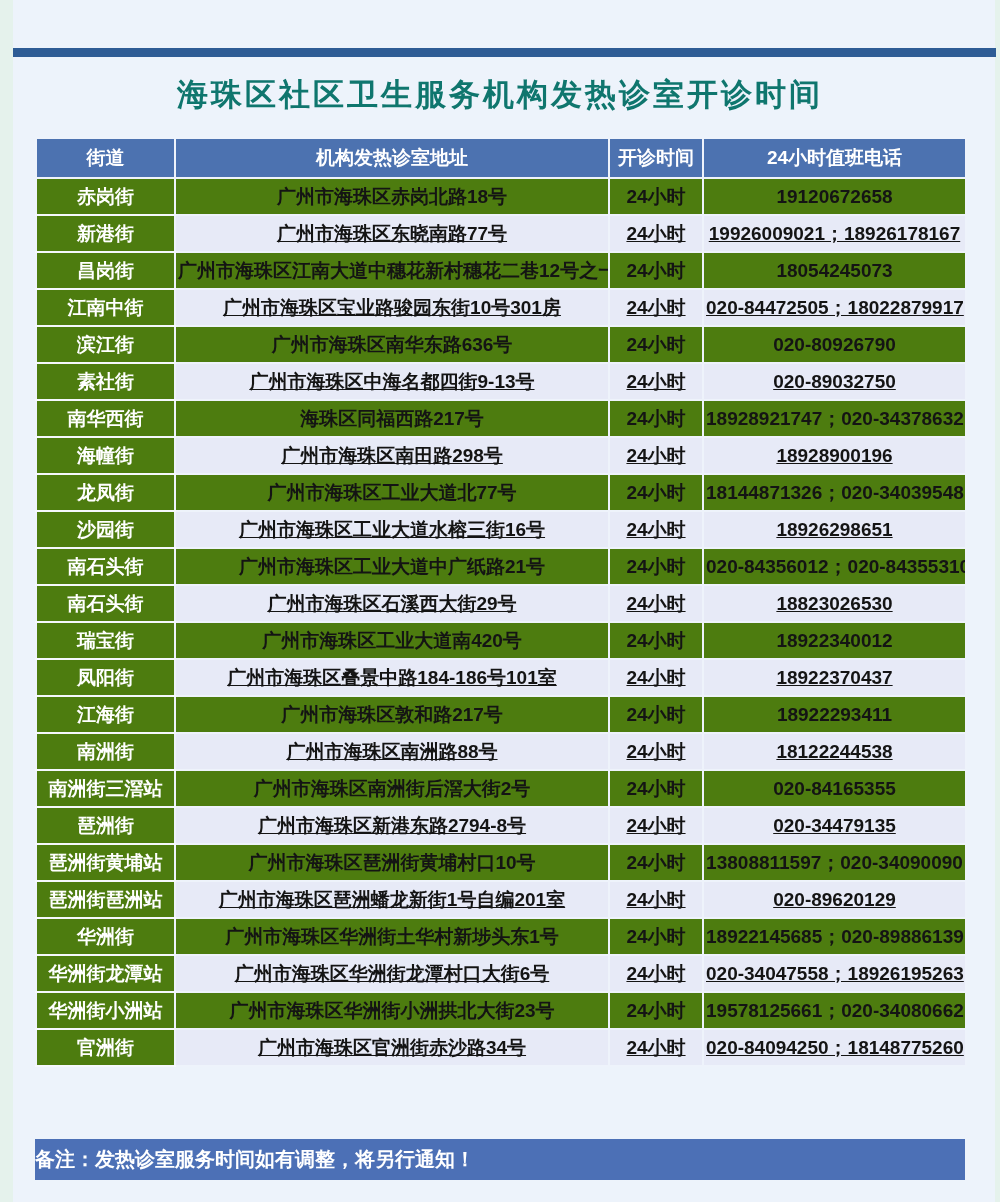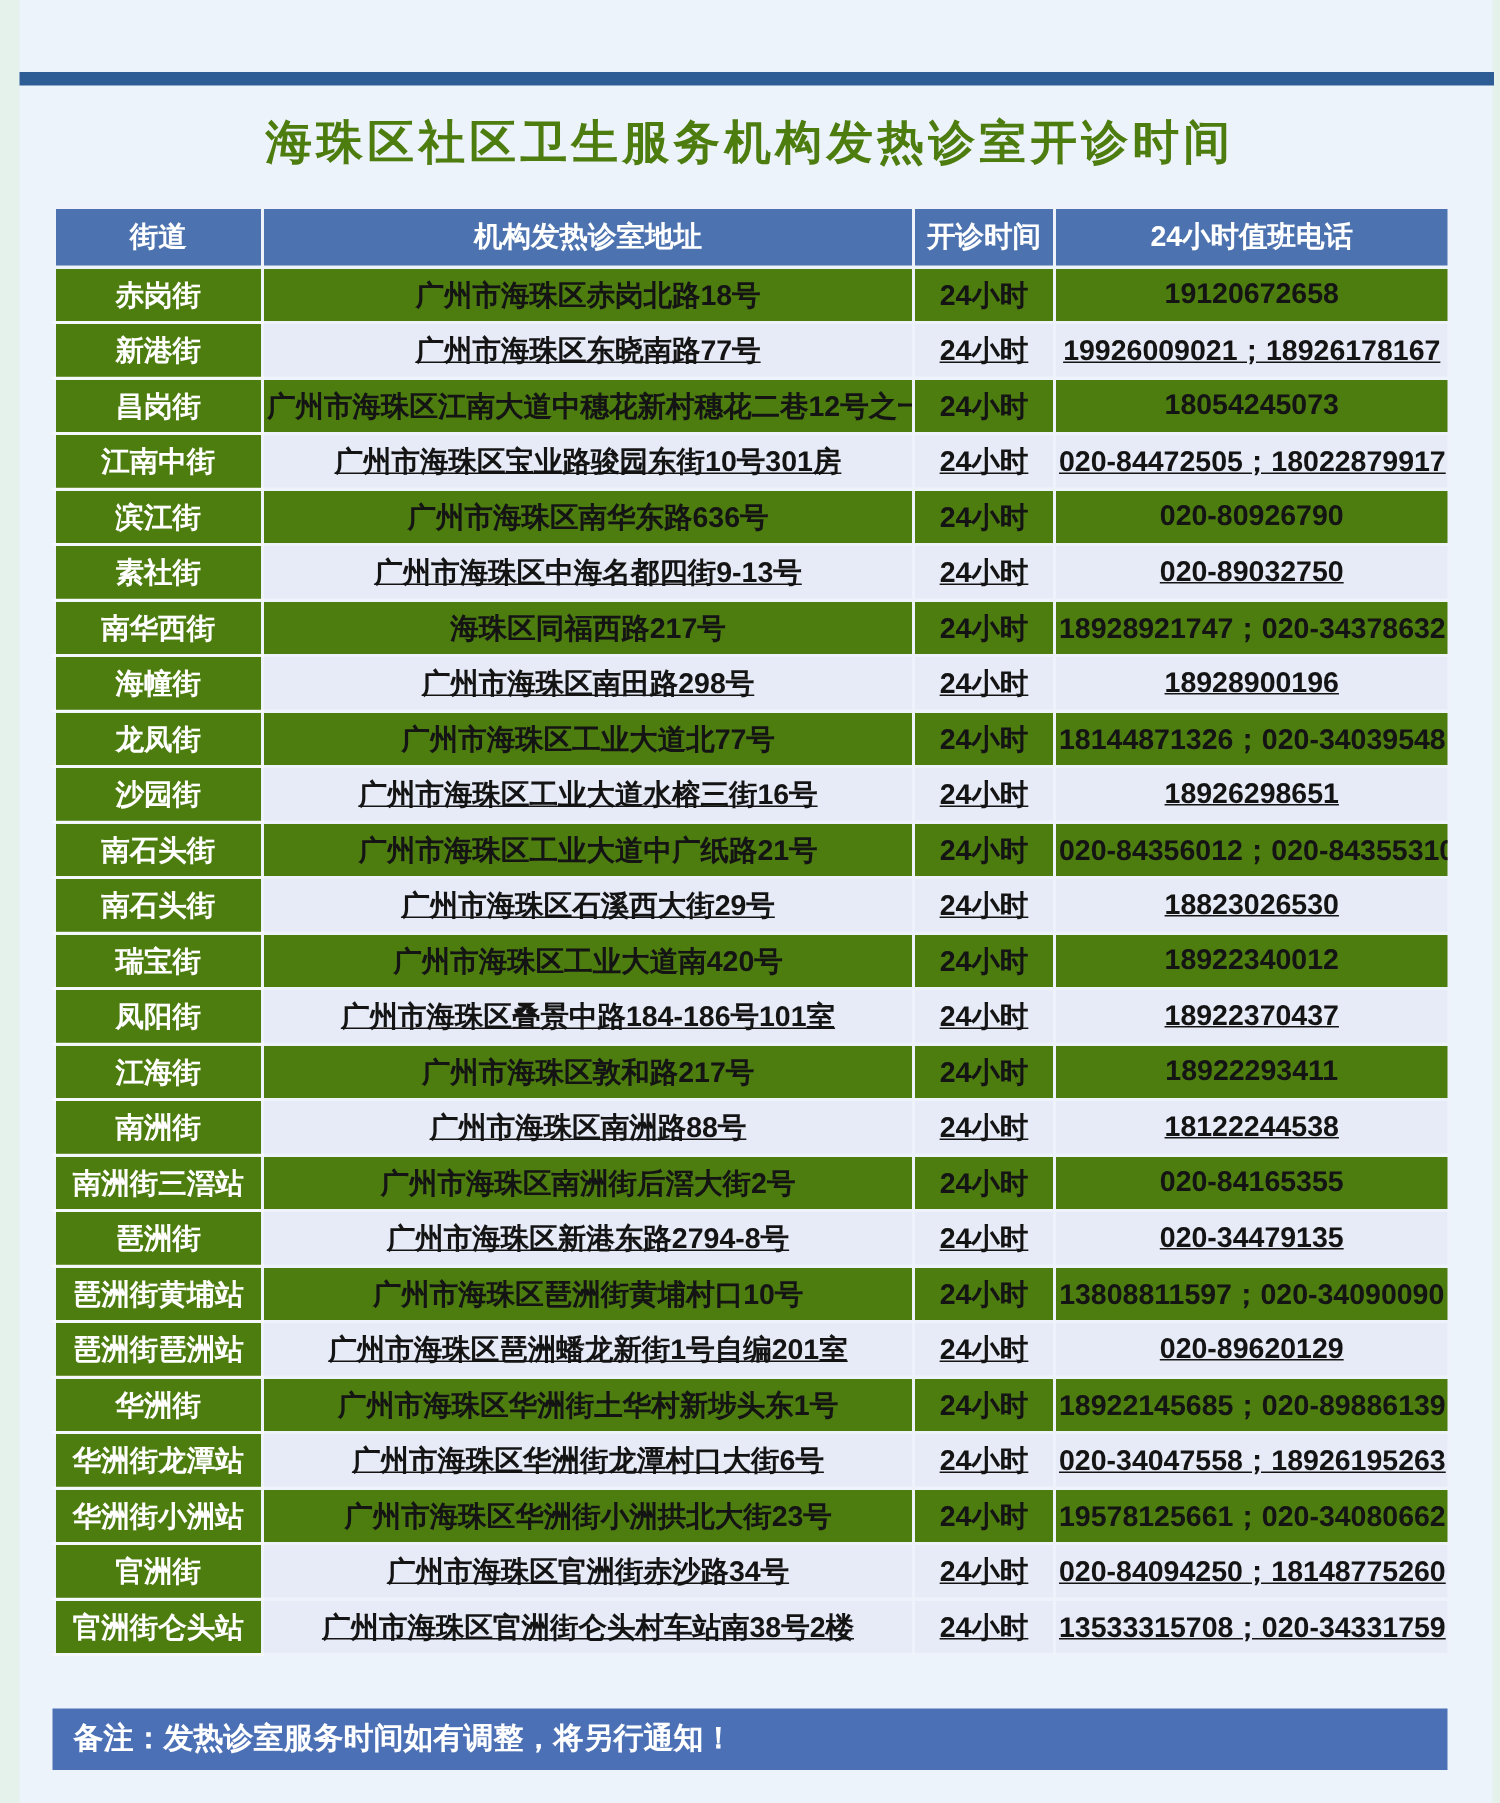--- a/index.html
+++ b/index.html
@@ -8,21 +8,21 @@
     background:#edf3fb;
     font-family:"Liberation Sans","DejaVu Sans",sans-serif;
   }
   .edge-strip{position:absolute;top:0;bottom:0;background:#e5f2ec;}
   .edge-left{left:0;width:13px;}
   .edge-right{right:0;width:5px;}
   .top-bar{position:absolute;left:13px;right:4px;top:48px;height:9px;background:#2e5c95;}
   .page-title{
     position:absolute;top:74px;left:0;width:100%;text-align:center;
     font-family:"Liberation Serif","DejaVu Serif",serif;
-    font-size:31px;font-weight:bold;color:#4d7c0f;letter-spacing:3px;
+    font-size:31px;font-weight:bold;color:#0f766e;letter-spacing:3px;
   }
   .table-wrap{position:absolute;left:35px;top:137px;width:930px;}
   table.clinic{
     border-collapse:collapse;table-layout:fixed;width:930px;
   }
   table.clinic th, table.clinic td{
     border:2px solid #eef3fb;
     text-align:center;vertical-align:middle;
     overflow:hidden;white-space:nowrap;
     box-sizing:border-box;
@@ -38,21 +38,21 @@
     background:#4d7c0f;color:#ffffff;
     border-top:2px solid rgba(255,255,255,0.45);
     border-bottom:2px solid rgba(255,255,255,0.45);
   }
   tr.row-a td.body-cell{background:#4d7c0f;}
   tr.row-b td.body-cell{background:#e7eaf7;text-decoration:underline;}
   .note-bar{
     position:absolute;left:35px;top:1139px;width:930px;height:41px;
     background:#4c70b6;color:#ffffff;
     font-size:20px;font-weight:bold;line-height:41px;
-    padding-left:14px;box-sizing:border-box;white-space:nowrap;
+    box-sizing:border-box;white-space:nowrap;
   }
 </style>
 </head>
 <body>
 
 <div class="edge-strip edge-left"></div>
 <div class="edge-strip edge-right"></div>
 <div class="top-bar"></div>
 
 <div class="page-title">海珠区社区卫生服务机构发热诊室开诊时间</div>
@@ -211,23 +211,17 @@
     <td class="body-cell">广州市海珠区华洲街小洲拱北大街23号</td>
     <td class="body-cell">24小时</td>
     <td class="body-cell">19578125661；020-34080662</td>
   </tr>
         <tr class="data-row row-b">
     <td class="street-cell">官洲街</td>
     <td class="body-cell">广州市海珠区官洲街赤沙路34号</td>
     <td class="body-cell">24小时</td>
     <td class="body-cell">020-84094250；18148775260</td>
   </tr>
-        <tr class="data-row row-b">
-    <td class="street-cell">官洲街仑头站</td>
-    <td class="body-cell">广州市海珠区官洲街仑头村车站南38号2楼</td>
-    <td class="body-cell">24小时</td>
-    <td class="body-cell">13533315708；020-34331759</td>
-  </tr>
       </tbody>
   </table>
 </div>
 
 <div class="note-bar">备注：发热诊室服务时间如有调整，将另行通知！</div>
 
 </body></html>

